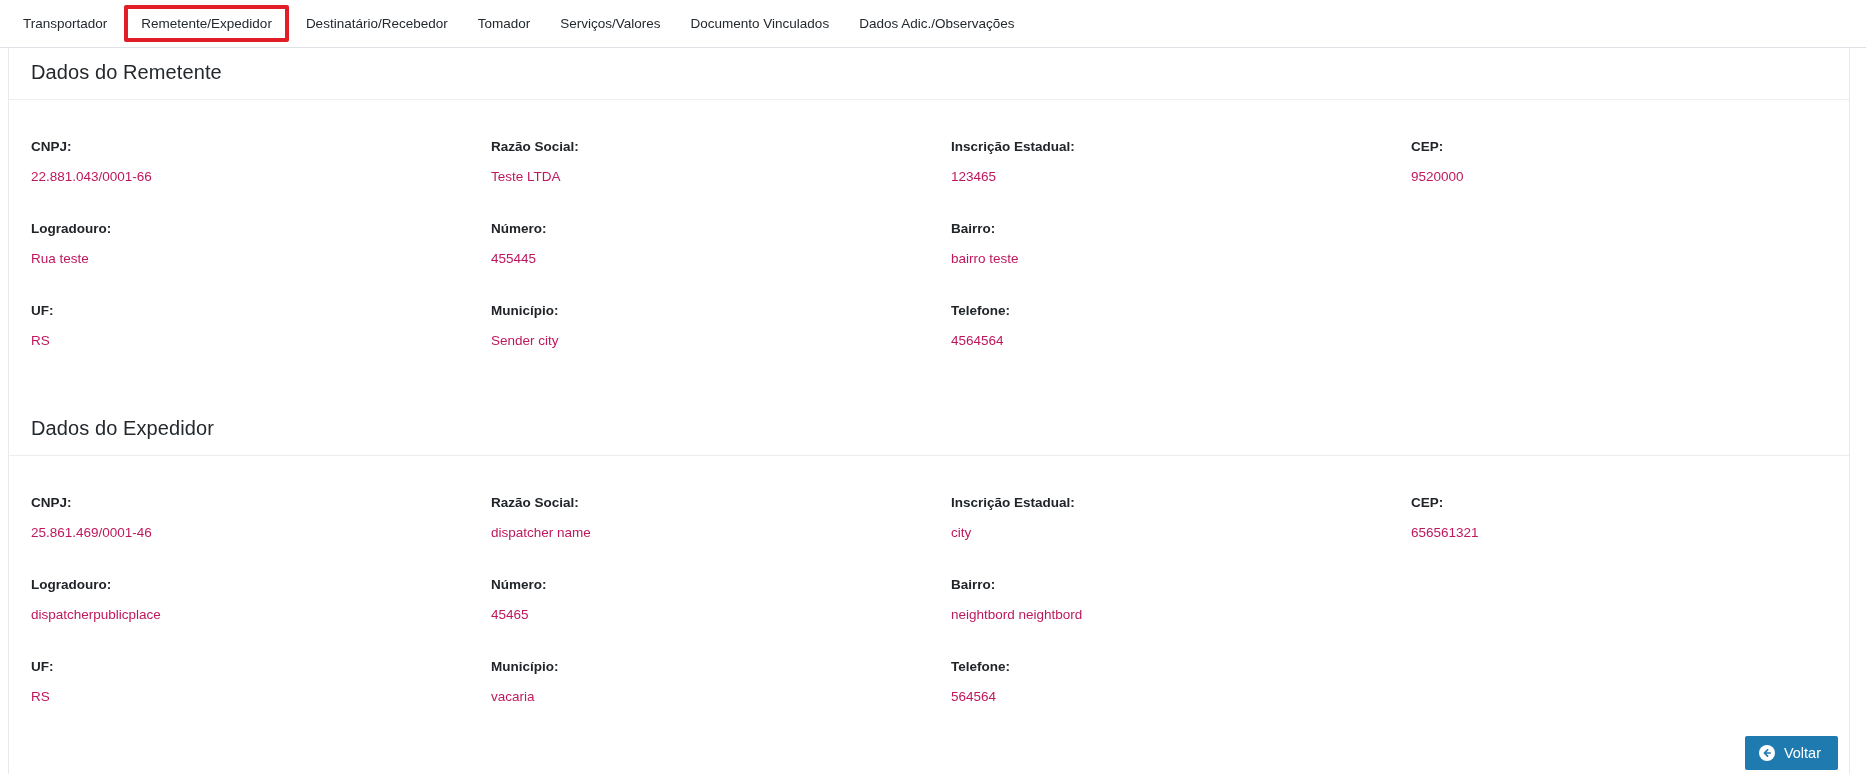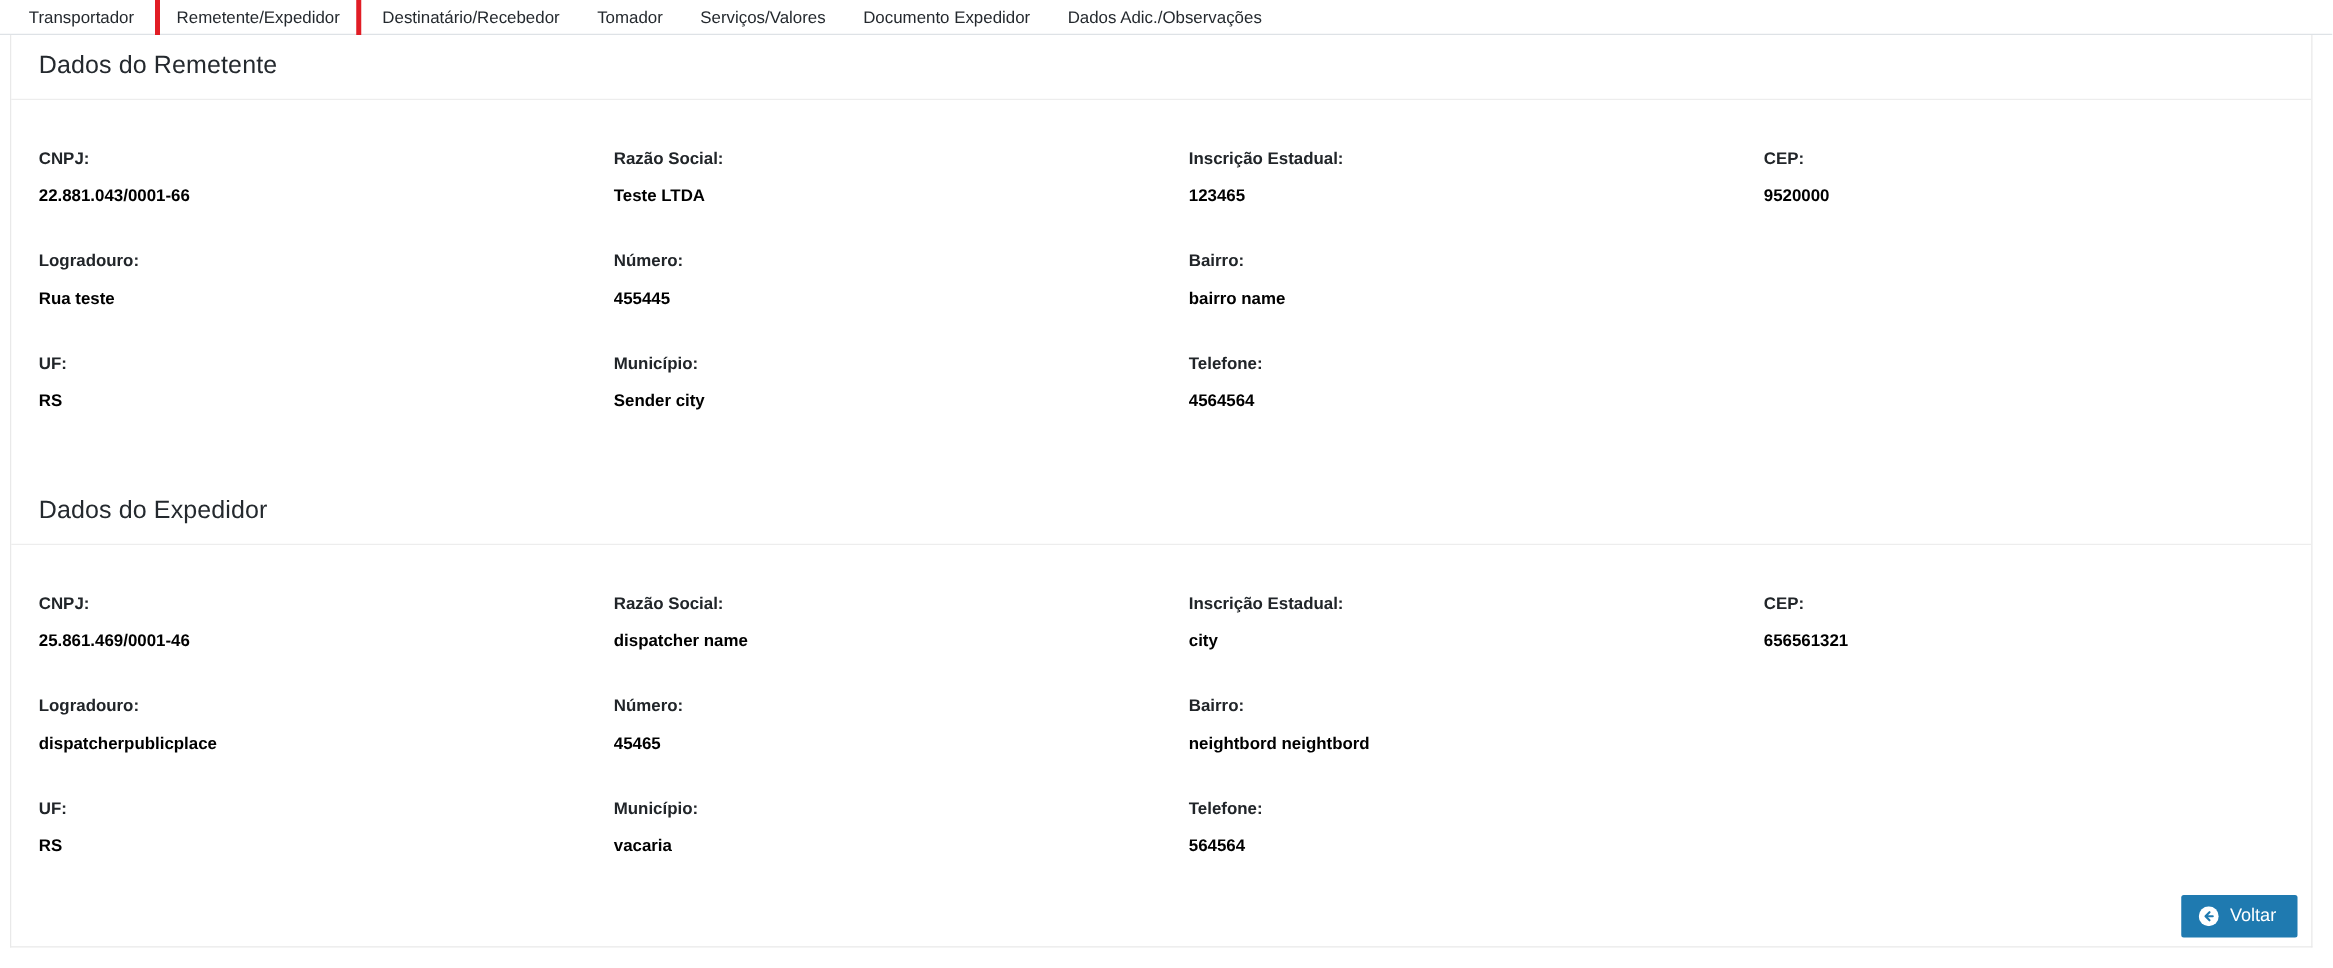--- a/index.html
+++ b/index.html
@@ -5,21 +5,21 @@
   :root{
     --accent:#e11d25;
     --btn-blue:#1f7ab0;
   }
   *{box-sizing:border-box;margin:0;padding:0;}
   html,body{width:1866px;height:774px;overflow:hidden;background:#ffffff;
     font-family:"Liberation Sans","DejaVu Sans",sans-serif;color:#212529;}
 
   
   .tabbar{
-    display:flex;align-items:center;height:28px;padding-left:8px;
+    display:flex;align-items:center;height:48px;padding-left:8px;
     background:#fff;border-bottom:1px solid #dee2e6;
   }
   .tab{
     font-size:13.5px;color:#24292e;padding:10px 15px;white-space:nowrap;
     cursor:pointer;line-height:1;
   }
   .tab.active{
     border:4px solid var(--accent);border-radius:2px;
     padding:8px 13px;margin:0 2px;text-align:right;
   }
@@ -38,21 +38,21 @@
   .field-row{
     display:grid;grid-template-columns:repeat(4,1fr);
     margin-bottom:34px;
   }
   .field{padding:0 22px;}
   .field-label{
     font-size:13.5px;font-weight:700;color:#212529;line-height:18px;
     margin-bottom:12px;
   }
   .field-value{
-    font-size:13.5px;font-weight:700;color:#000000;line-height:18px;
+    font-size:13.5px;font-weight:400;color:#be185d;line-height:18px;
   }
 
   
   .btn-back{
     position:absolute;right:11px;bottom:7px;height:34px;
     display:flex;align-items:center;gap:9px;padding:0 17px 0 14px;
     background:var(--btn-blue);color:#fff;border:none;border-radius:2px;
     font-family:"Liberation Sans","DejaVu Sans",sans-serif;
     font-size:14.5px;cursor:pointer;
   }
@@ -60,21 +60,21 @@
 </style>
 </head>
 <body>
 
 <nav class="tabbar">
   <div class="tab">Transportador</div>
   <div class="tab active">Remetente/Expedidor</div>
   <div class="tab">Destinatário/Recebedor</div>
   <div class="tab">Tomador</div>
   <div class="tab">Serviços/Valores</div>
-  <div class="tab">Documento Expedidor</div>
+  <div class="tab">Documento Vinculados</div>
   <div class="tab">Dados Adic./Observações</div>
 </nav>
 
 <main class="card">
 
   <section class="section">
     <h2 class="section-header">Dados do Remetente</h2>
     <div class="fields">
       <div class="field-row">
         <div class="field">
@@ -98,21 +98,21 @@
         <div class="field">
           <div class="field-label">Logradouro:</div>
           <div class="field-value">Rua teste</div>
         </div>
         <div class="field">
           <div class="field-label">Número:</div>
           <div class="field-value">455445</div>
         </div>
         <div class="field">
           <div class="field-label">Bairro:</div>
-          <div class="field-value">bairro name</div>
+          <div class="field-value">bairro teste</div>
         </div>
         <div class="field"></div>
       </div>
       <div class="field-row">
         <div class="field">
           <div class="field-label">UF:</div>
           <div class="field-value">RS</div>
         </div>
         <div class="field">
           <div class="field-label">Município:</div>

